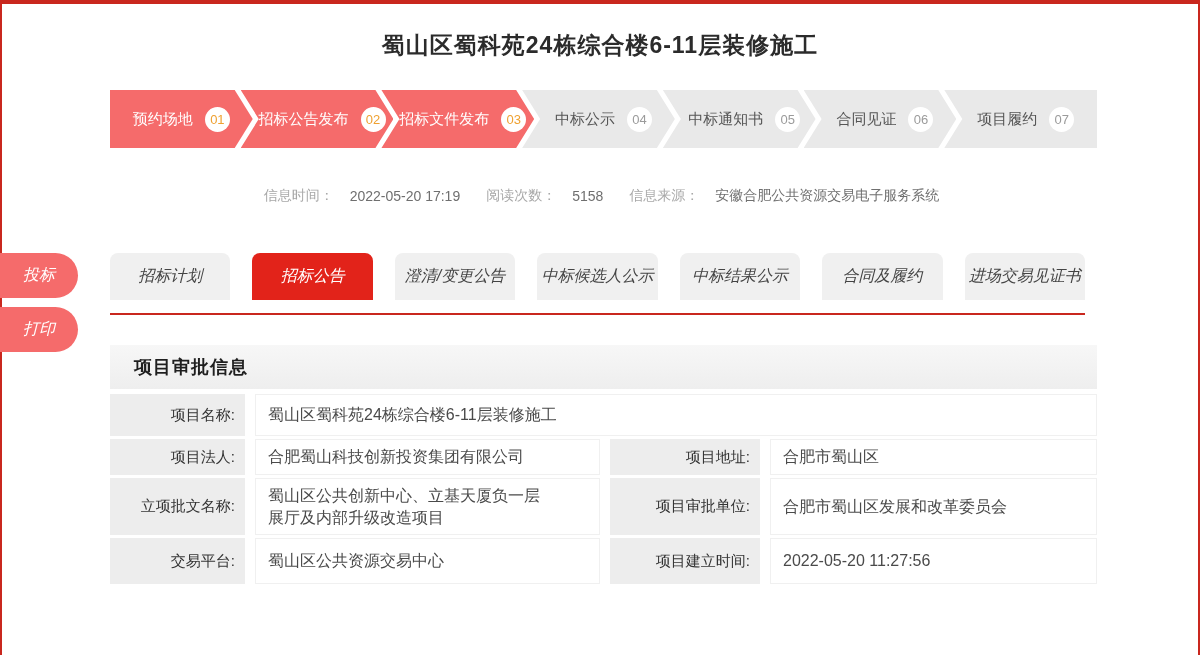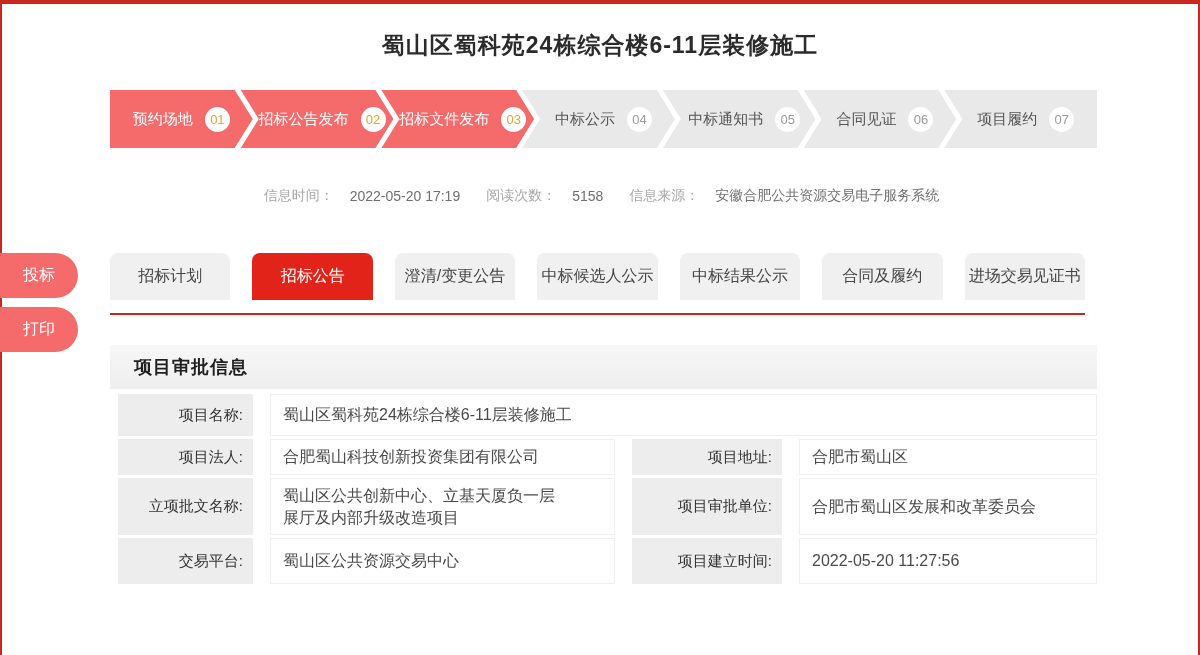--- a/index.html
+++ b/index.html
@@ -30,43 +30,43 @@
 
   
   .meta { position: absolute; top: 187px; left: 108px; width: 987px; display: flex;
     justify-content: center; align-items: center; font-size: 14px; color: #6f6f6f; }
   .meta .lbl { color: #a8a8a8; margin-left: 26px; }
   .meta .lbl:first-child { margin-left: 0; }
   .meta .val { margin-left: 16px; }
 
   
   .tabs { position: absolute; top: 253px; left: 110px; width: 975px; height: 62px; display: flex;
-    gap: 22px; border-bottom: 2px solid #c9271e; }
+    gap: 22px; border-bottom: 2px solid #c9271e; font-style: italic; }
   .tab { flex: 1; height: 47px; background: #f0f0f0; color: #444; font-size: 16px;
     display: flex; align-items: center; justify-content: center; border-radius: 8px 8px 0 0;
     cursor: pointer; }
   .tab.active { background: #e2231a; color: #fff; }
 
   
   .side-btn { position: absolute; left: 0; width: 78px; height: 45px; background: #f56b6b;
     color: #fff; font-size: 16px; display: flex; align-items: center; justify-content: center;
-    padding-left: 0; border-radius: 0 24px 24px 0; cursor: pointer; }
+    padding-left: 0; border-radius: 0 24px 24px 0; cursor: pointer; font-style: italic; }
   .side-btn.bid { top: 253px; }
   .side-btn.print { top: 307px; }
 
   
   .section-header { position: absolute; top: 345px; left: 110px; width: 987px; height: 44px;
     background: linear-gradient(#f7f7f7, #eeeeee); display: flex; align-items: center; }
   .section-header span { font-size: 18px; font-weight: bold; color: #1f1f1f; margin-left: 24px;
     letter-spacing: 1px; }
 
   
   .tbl { position: absolute; top: 394px; left: 110px; width: 987px; }
-  .row { display: grid; grid-template-columns: 135px 345px 150px 1fr; column-gap: 17px;
-    margin-bottom: 3px; margin-left: 8px; }
+  .row { display: grid; grid-template-columns: 135px 345px 150px 1fr; column-gap: 10px;
+    margin-bottom: 3px; }
   .cell { display: flex; align-items: center; font-size: 15px; }
   .cell.lab { background: #ededed; color: #333; justify-content: flex-end; text-align: right;
     padding: 6px 10px 6px 4px; }
   .cell.val { background: #fff; border: 1px solid #f0f0f0; color: #4a4a4a; font-size: 16px;
     padding: 6px 48px 6px 12px; word-break: break-all; line-height: 1.35; }
   .span3 { grid-column: 2 / 5; }
   .r1 .cell { min-height: 42px; }
   .r2 .cell { min-height: 36px; }
   .r3 .cell { min-height: 56px; }
   .r4 .cell { min-height: 58px; }

